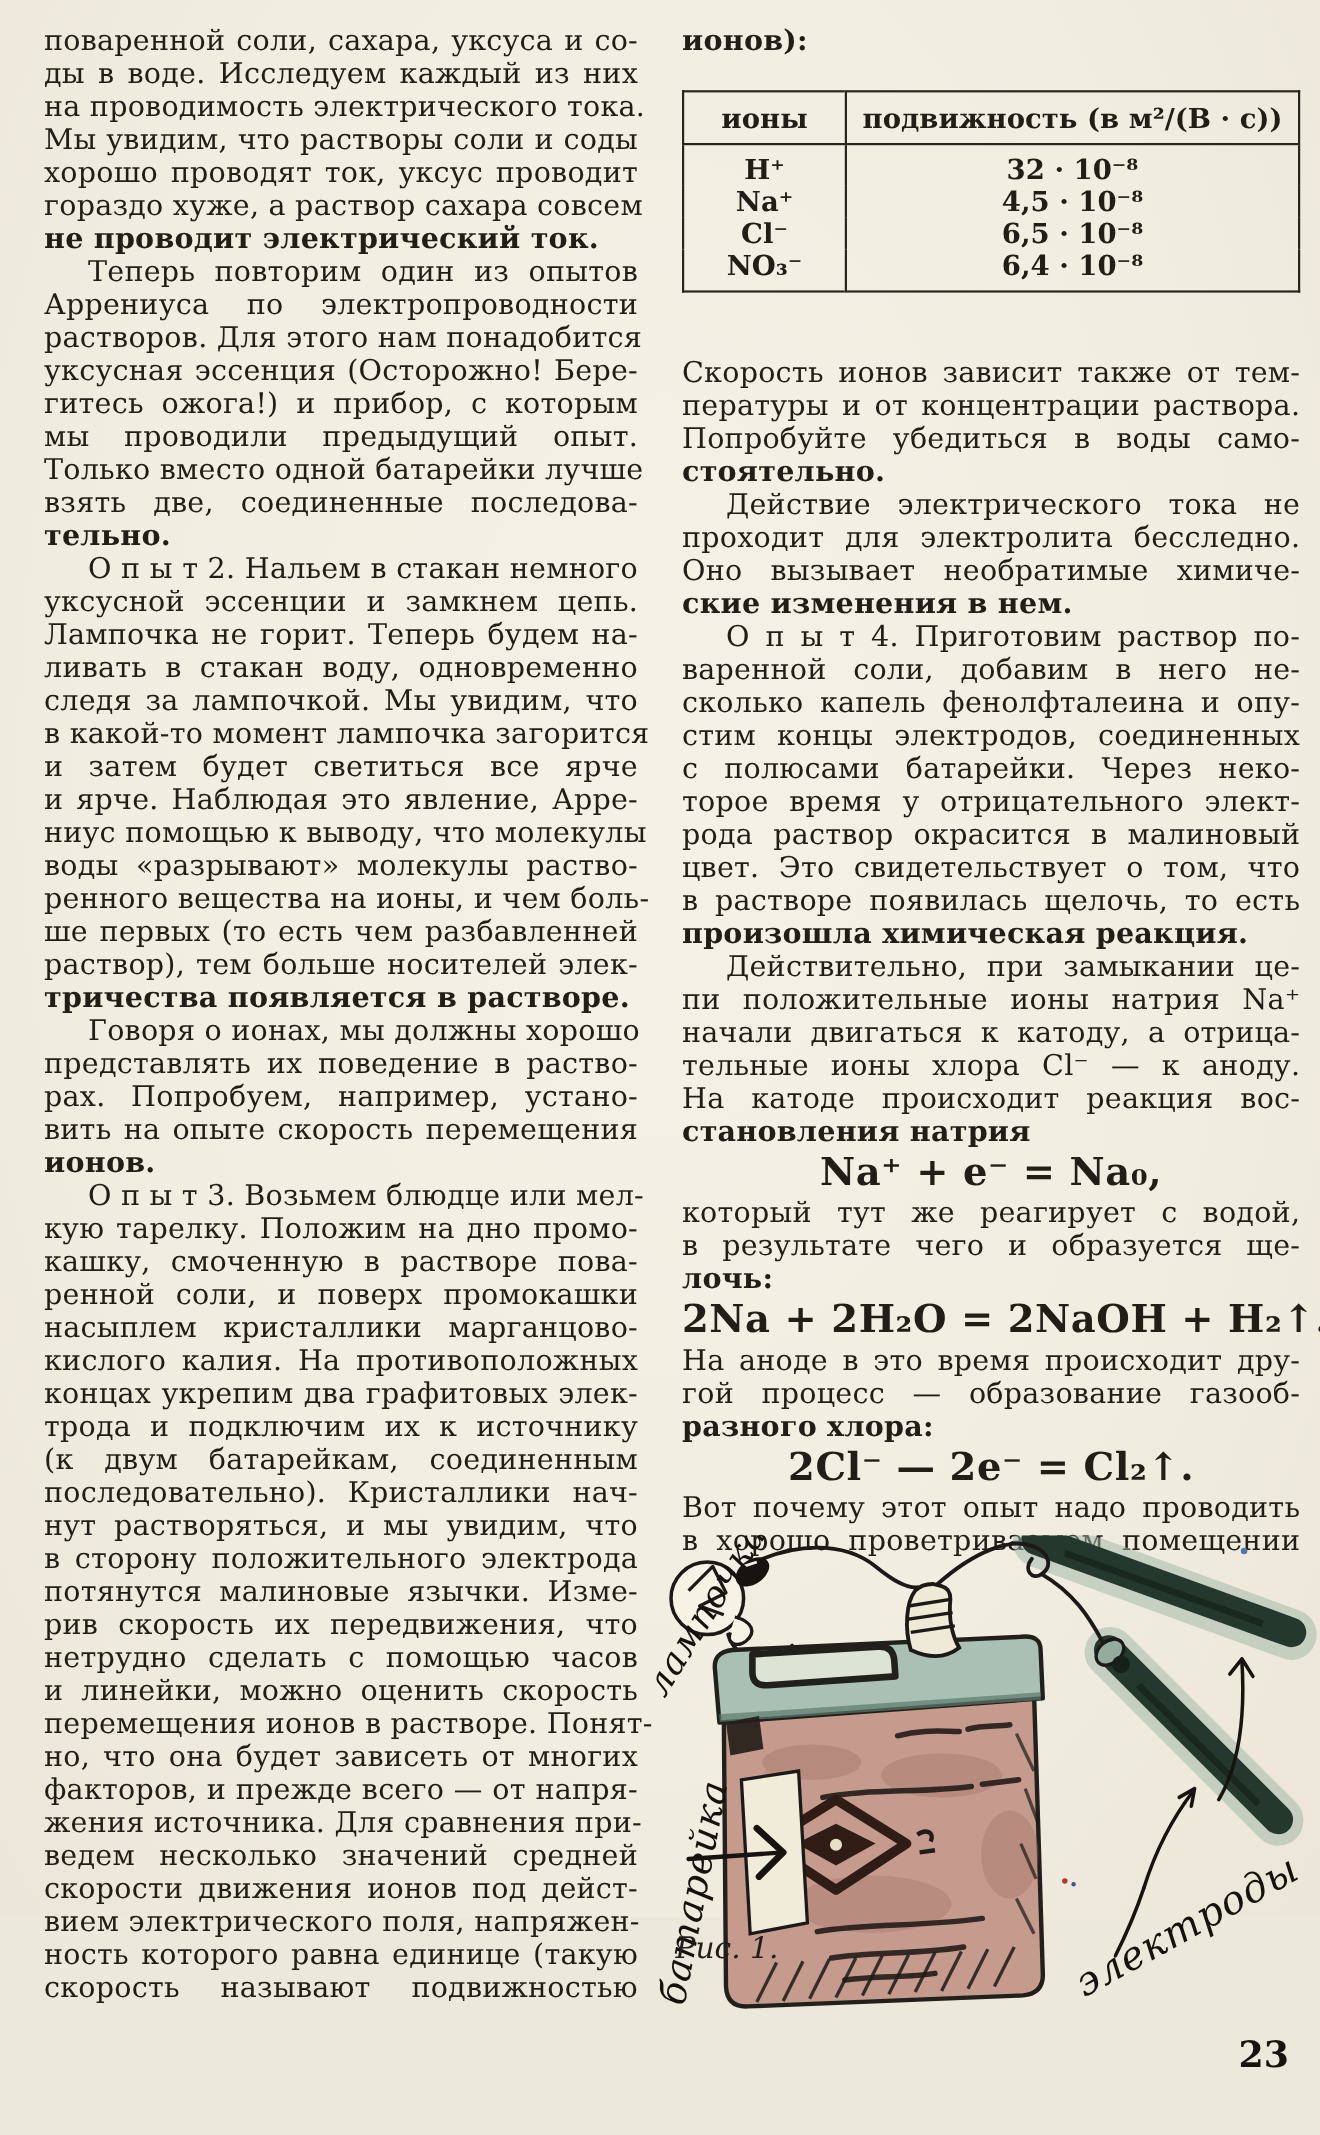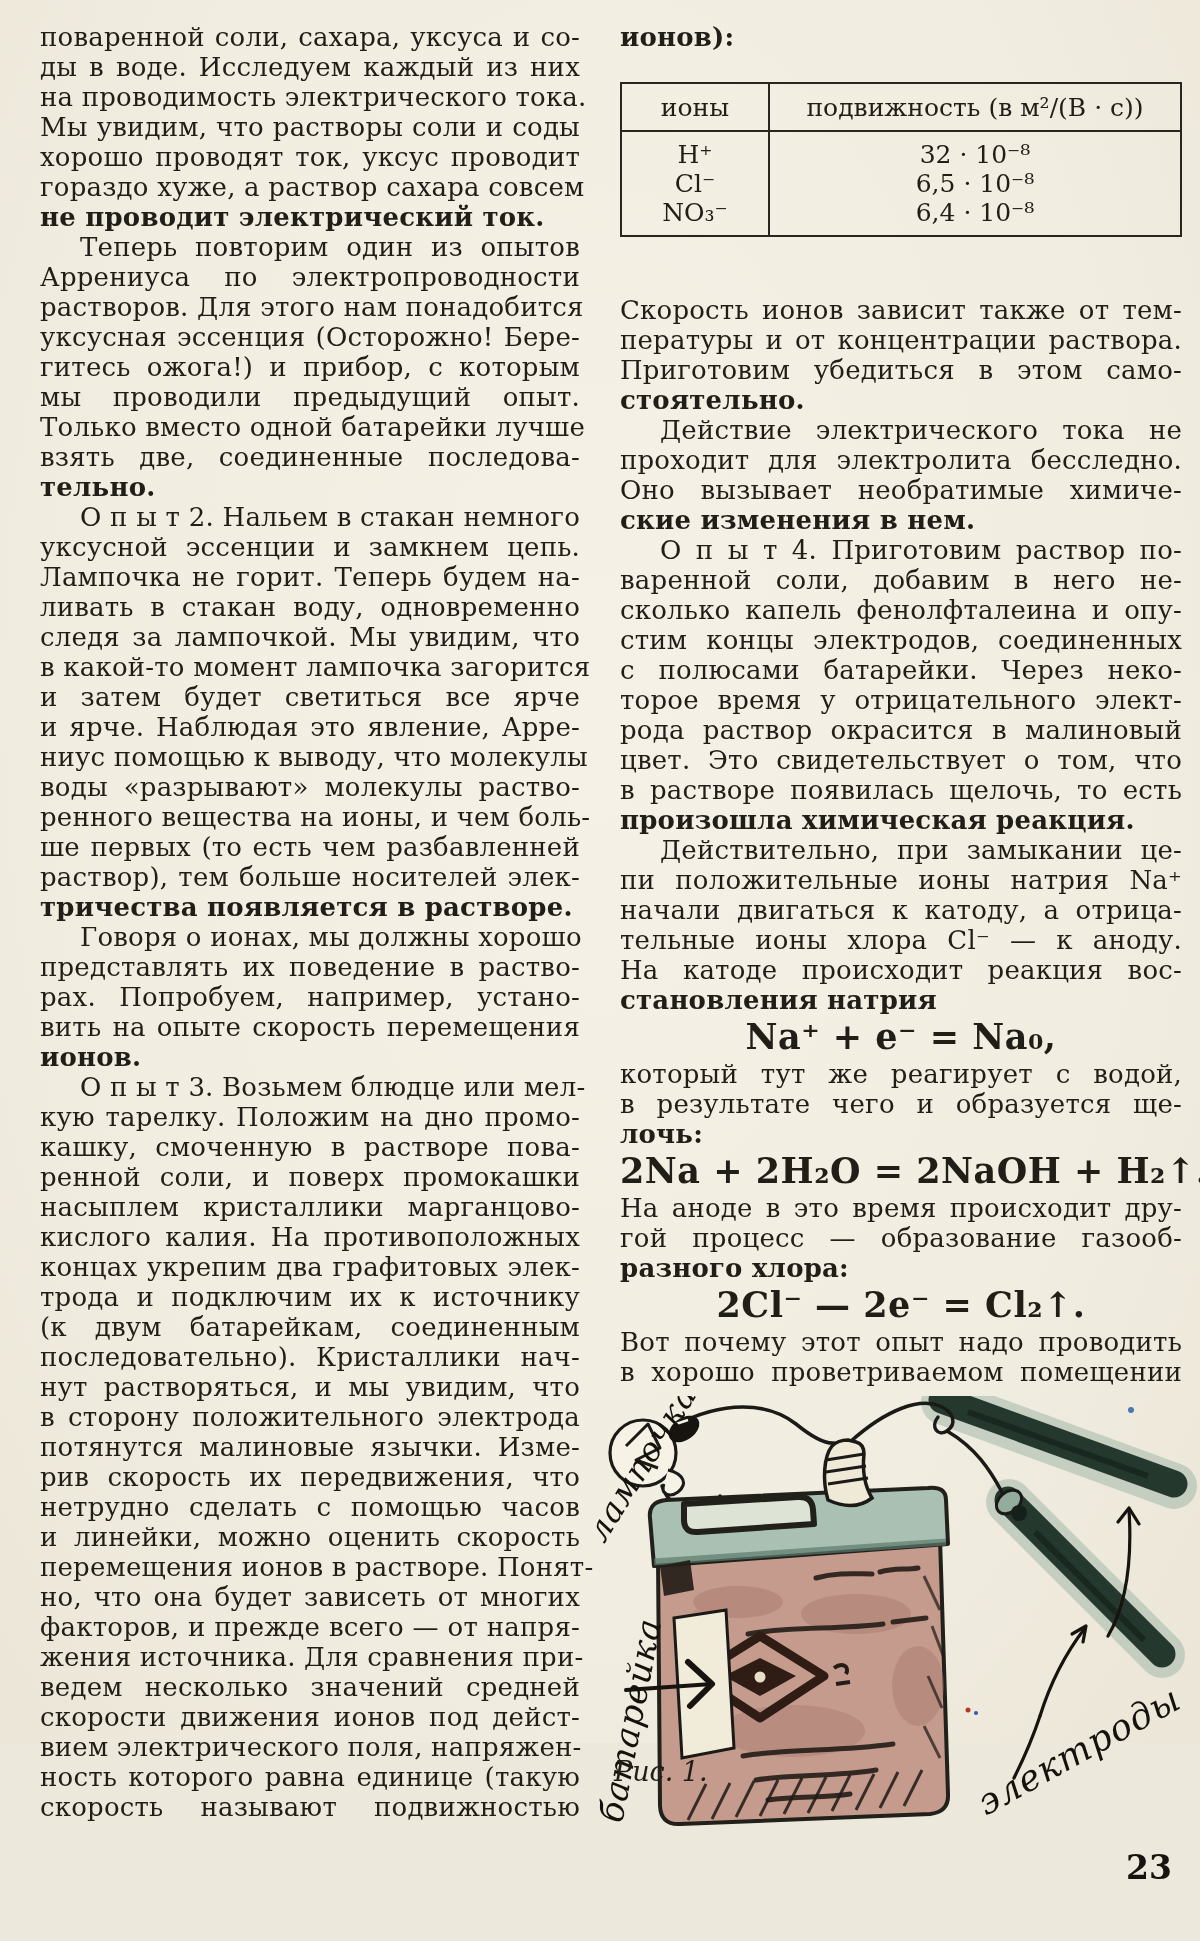--- a/index.html
+++ b/index.html
@@ -15,21 +15,21 @@
         text-align:justify;text-align-last:justify;
         white-space:nowrap;overflow:visible;letter-spacing:.2px;}
   .line.end{text-align-last:left;font-weight:bold;}
   .line.indent{text-indent:40px;}
   .line.formula{text-align:left;text-align-last:center;height:44px;line-height:44px;
                 font-size:35px;letter-spacing:.5px;white-space:nowrap;}
   
   .tbl-wrap{margin-top:30px;}
   table.ion{border-collapse:collapse;width:562px;color:#211d17;
             border:2.5px solid #2a261f;table-layout:fixed;}
-  table.ion th, table.ion td{font-weight:normal;text-align:center;font-size:25px;
+  table.ion th, table.ion td{font-weight:bold;text-align:center;font-size:25px;
             padding:0;line-height:29px;}
   table.ion th{height:46px;border-bottom:2.5px solid #2a261f;}
   table.ion th:first-child, table.ion td:first-child{width:146px;border-right:2.5px solid #2a261f;}
   table.ion tbody tr:first-child td{padding-top:8px;}
   table.ion tbody tr:last-child td{padding-bottom:8px;}
   .rc-text{margin-top:58px;}
   
   .figure{position:absolute;left:588px;top:1396px;width:612px;height:437px;}
   .fig-caption{position:absolute;left:614px;top:1756px;font-style:italic;font-size:27px;color:#211d17;}
   .page-number{position:absolute;left:1126px;top:1848px;font-weight:bold;font-size:33px;color:#17140f;}
@@ -113,35 +113,39 @@
             <th>ионы</th>
             <th>подвижность (в м²/(В · с))</th>
           </tr>
         </thead>
         <tbody id="ion-table-body">
             <tr>
               <td>H⁺</td>
               <td>32 · 10⁻⁸</td>
             </tr>
             <tr>
+              <td>Na⁺</td>
+              <td>4,5 · 10⁻⁸</td>
+            </tr>
+            <tr>
               <td>Cl⁻</td>
               <td>6,5 · 10⁻⁸</td>
             </tr>
             <tr>
               <td>NO₃⁻</td>
               <td>6,4 · 10⁻⁸</td>
             </tr>
           </tbody>
       </table>
     </div>
 
     <div class="rc-text" id="col-right-text">
         <div class="line">Скорость ионов зависит также от тем-</div>
         <div class="line">пературы и от концентрации раствора.</div>
-        <div class="line">Приготовим убедиться в этом само-</div>
+        <div class="line">Попробуйте убедиться в воды само-</div>
         <div class="line end">стоятельно.</div>
         <div class="line indent">Действие электрического тока не</div>
         <div class="line">проходит для электролита бесследно.</div>
         <div class="line">Оно вызывает необратимые химиче-</div>
         <div class="line end">ские изменения в нем.</div>
         <div class="line indent">О п ы т  4. Приготовим раствор по-</div>
         <div class="line">варенной соли, добавим в него не-</div>
         <div class="line">сколько капель фенолфталеина и опу-</div>
         <div class="line">стим концы электродов, соединенных</div>
         <div class="line">с полюсами батарейки. Через неко-</div>

